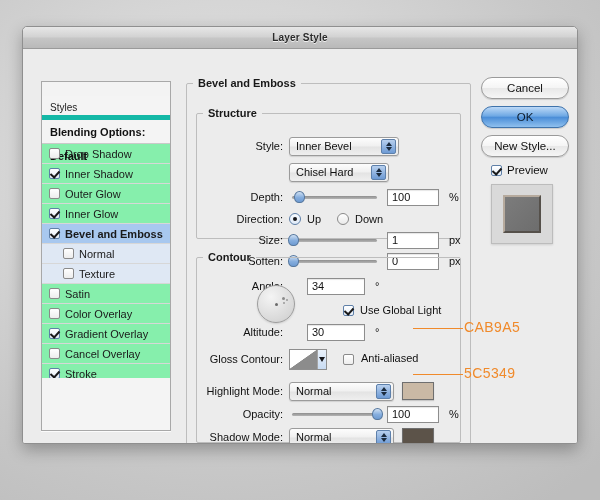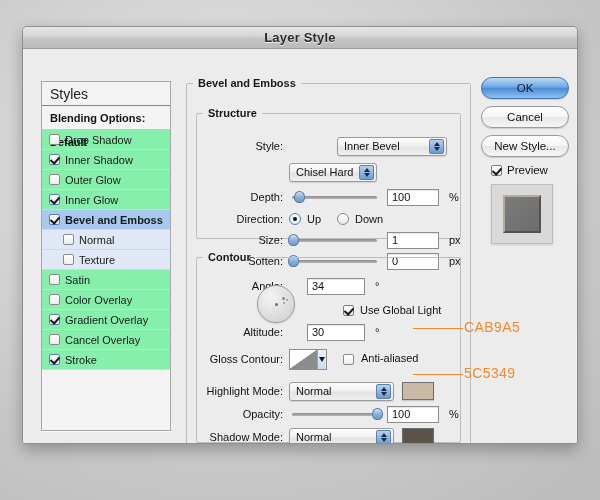--- a/index.html
+++ b/index.html
@@ -31,21 +31,21 @@
   }
 
   .titlebar {
     height: 22px;
     background: linear-gradient(to bottom,#e7e7e7 0%,#d2d2d2 48%,#c6c6c6 52%,#b9b9b9 100%);
     border-bottom: 1px solid #9a9a9a;
     display: flex; align-items: center; justify-content: center;
     border-radius: 4px 4px 0 0;
   }
   .titlebar .title {
-    font-size: 13px; font-weight: bold; color: #2b2b2b;
+    font-size: 10px; font-weight: bold; color: #2b2b2b;
     text-shadow: 0 1px 0 rgba(255,255,255,.75);
     letter-spacing: .2px;
   }
 
   .body-area {
     position: relative;
     height: 395px;
     background: #ececec;
     padding: 0;
   }
@@ -55,23 +55,24 @@
     position: absolute;
     left: 18px; top: 32px;
     width: 130px; height: 350px;
     background: #f3f3f3;
     border: 1px solid #a8a8a8;
     box-shadow: 0 1px 0 rgba(255,255,255,.8);
   }
   .styles-head {
     height: 24px; line-height: 24px;
     padding-left: 8px;
-    font-size: 14px; color: #1d1d1d;
-    border-bottom: 1px solid #14b8a6;
+    font-size: 10px; color: #1d1d1d;
+    border-bottom: 5px solid #14b8a6;
     background: #f4f4f4;
+    margin-top: 14px;
   }
   .blend-row {
     height: 24px; line-height: 24px;
     padding-left: 8px;
     font-size: 11px; font-weight: bold; color: #111;
     border-bottom: 1px solid #c9c9c9;
     background: #f4f4f4;
   }
   .fx-row {
     height: 20px;
@@ -377,31 +378,31 @@
         <fieldset class="grp" id="bevel-group">
           <legend>Bevel and Emboss</legend>
 
           <fieldset class="grp" id="structure-group">
             <legend>Structure</legend>
 
             <div class="row" style="left:0; top:18px; width:100%;">
               <div class="labwrap" style="left:0;">
                 <span class="lab">Style:</span>
               </div>
-              <div class="popup" style="position:absolute; left:92px; width:110px;margin-left:48px;">
+              <div class="popup" style="position:absolute; left:92px; width:110px;">
                 <span>Inner Bevel</span>
                 <span class="arrows">
                     <i class="tri-up"></i>
                     <i class="tri-dn"></i>
                   </span>
               </div>
             </div>
 
             <div class="row" style="left:0; top:44px; width:100%;">
-              <div class="popup" style="position:absolute; left:92px; width:88px;">
+              <div class="popup" style="position:absolute; left:92px; width:100px;">
                 <span>Chisel Hard</span>
                 <span class="arrows">
                     <i class="tri-up"></i>
                     <i class="tri-dn"></i>
                   </span>
               </div>
             </div>
 
             <div class="row" style="left:0; top:69px; width:100%;">
               <div class="labwrap" style="left:0;">
@@ -545,22 +546,22 @@
                   </span>
               </div>
               <div class="swatch" id="sh-swatch" style="position: absolute; left: 205px; top: 1px; background: rgb(92, 83, 73);"></div>
             </div>
 
           </fieldset>
         </fieldset>
       </div>
 
       <div id="right-panel">
+        <div class="btn">Cancel</div>
         <div class="btn primary">OK</div>
-        <div class="btn">Cancel</div>
         <div class="btn">New Style...</div>
         <div class="preview-row">
           <span class="cb on"></span>
           <span class="plabel">Preview</span>
         </div>
         <div class="thumb-box">
           <div class="thumb-inner"></div>
         </div>
       </div>
 

